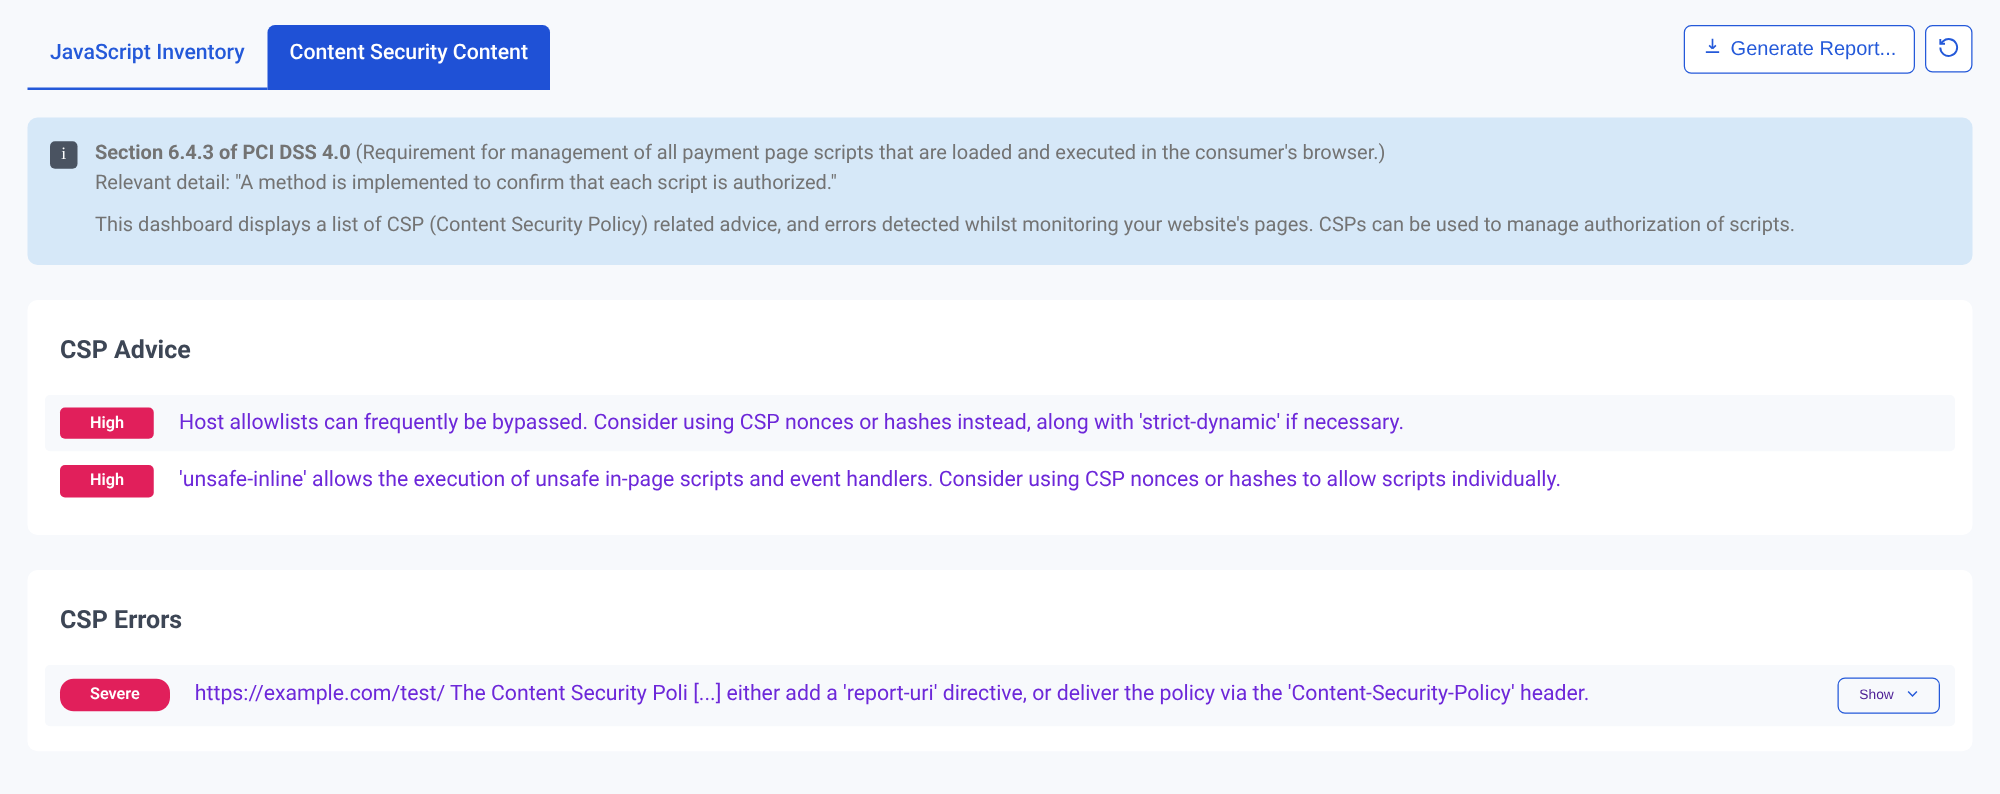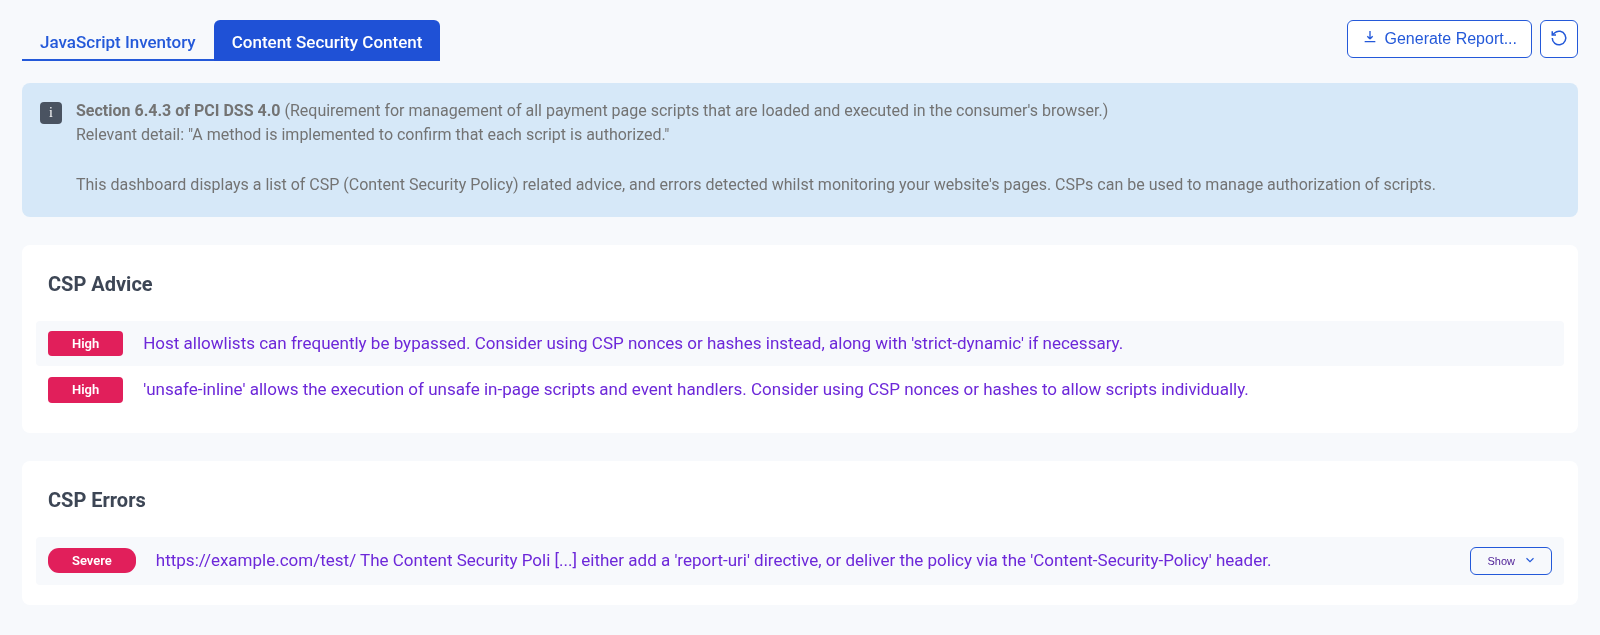--- a/index.html
+++ b/index.html
@@ -13,21 +13,21 @@
 .container { padding: 20px 22px; }
 
 
 .topbar {
   display: flex;
   justify-content: space-between;
   align-items: flex-start;
 }
 .tabs { display: flex; }
 .tab {
-  padding: 10px 18px 3px;
+  padding: 10px 18px 14px;
   font-weight: 500;
   font-size: 17px;
   cursor: pointer;
 }
 .tab-inactive {
   color: #2459d9;
   border-bottom: 2px solid #2459d9;
 }
 .tab-active {
   background: #1f51d6;
@@ -80,21 +80,21 @@
   display: flex;
   align-items: center;
   justify-content: center;
   font-family: Georgia, serif;
   font-size: 14px;
   flex-shrink: 0;
   margin-top: 3px;
 }
 .info-body { color: #737373; font-size: 16px; }
 .info-body .bold { font-weight: 700; }
-.info-body .para2 { margin-top: 26px; }
+.info-body .para2 { margin-top: 10px; }
 
 
 .card {
   background: #fff;
   border-radius: 8px;
   padding: 24px 26px 20px;
   margin-top: 28px;
 }
 .card h2 {
   font-size: 20px;

